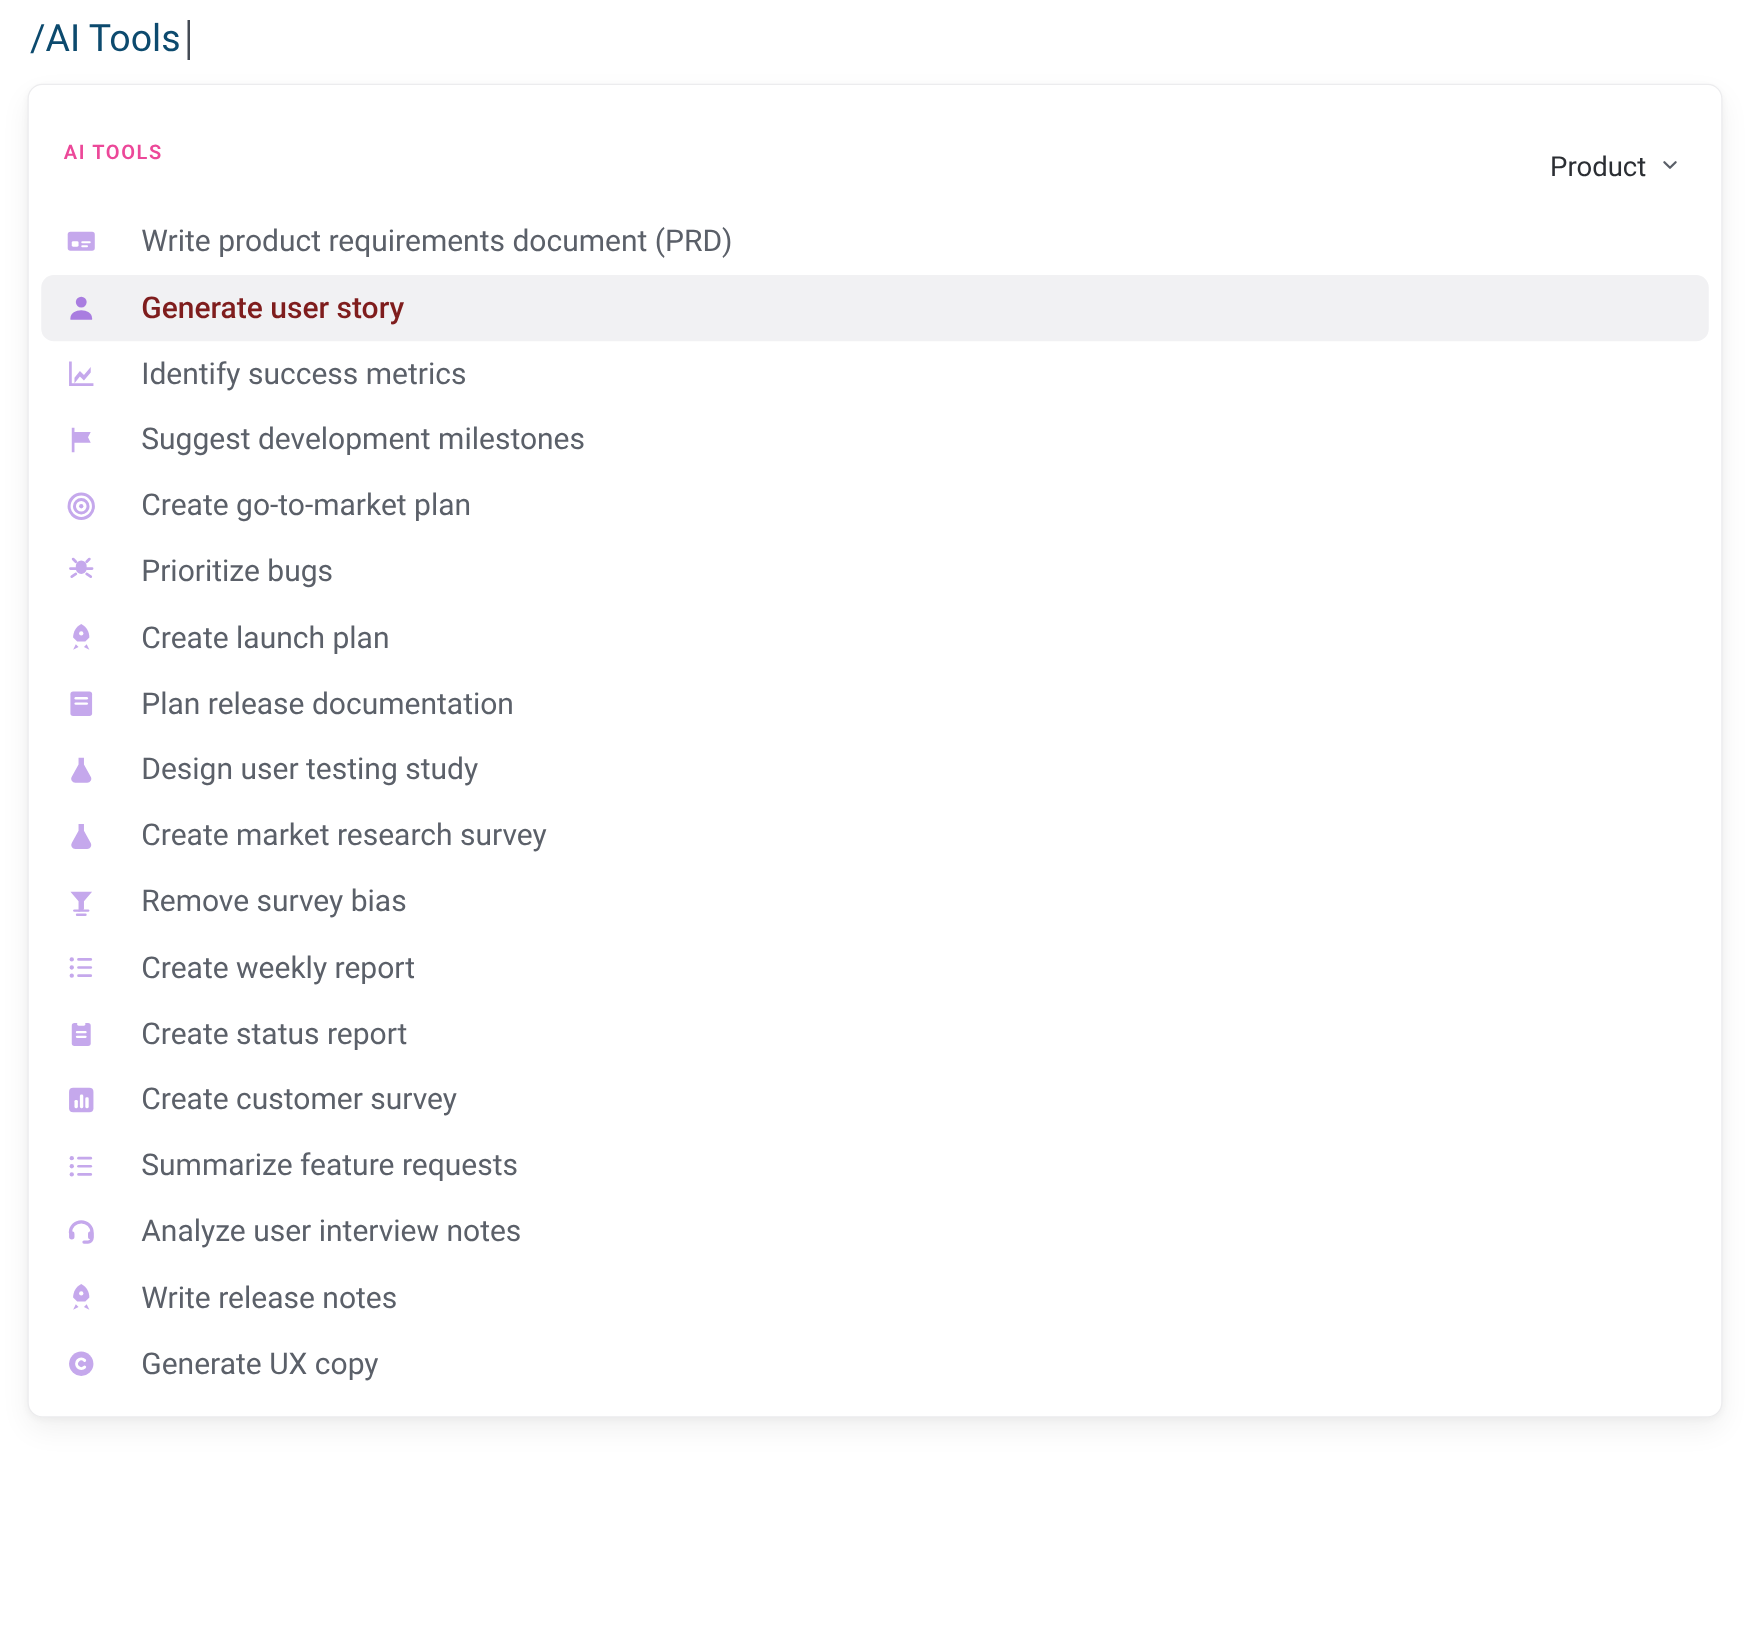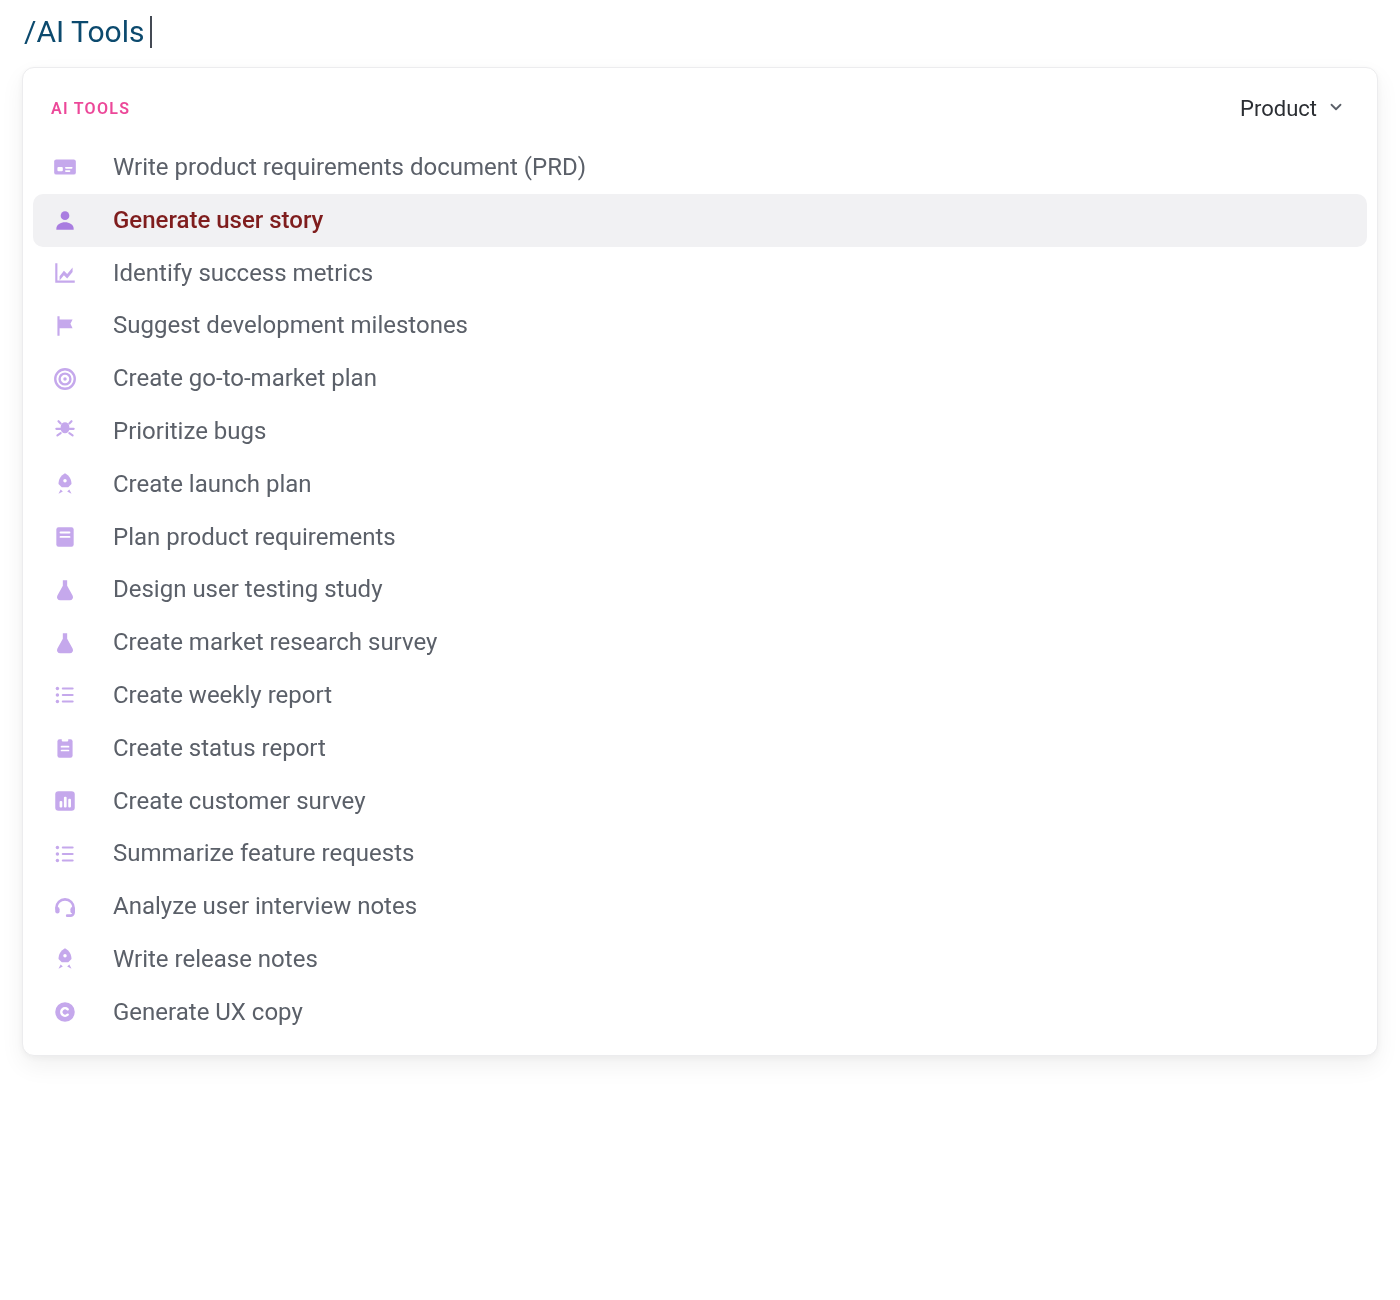--- a/index.html
+++ b/index.html
@@ -51,20 +51,21 @@
   }
   .filter {
     display: flex;
     align-items: center;
     gap: 10px;
     font-size: 22px;
     color: #2b2e33;
     cursor: pointer;
     padding: 6px 4px;
     border-radius: 8px;
+    margin-top: 26px;
   }
   .filter svg { width: 18px; height: 18px; }
   .items {
     padding: 4px 10px;
   }
   .item {
     display: flex;
     align-items: center;
     gap: 34px;
     padding: 12px 18px;
@@ -254,37 +255,45 @@
             </svg>
           </span>
           <span class="label">Create launch plan</span>
         </div>
         <div class="item">
           <span class="icon">
             <svg viewBox="0 0 24 24" style="color:#c5a8ec">
               <use href="#book-icon"></use>
             </svg>
           </span>
-          <span class="label">Plan product requirements</span>
+          <span class="label">Plan release documentation</span>
         </div>
         <div class="item">
           <span class="icon">
             <svg viewBox="0 0 24 24" style="color:#c5a8ec">
               <use href="#flask-icon"></use>
             </svg>
           </span>
           <span class="label">Design user testing study</span>
         </div>
         <div class="item">
           <span class="icon">
             <svg viewBox="0 0 24 24" style="color:#c5a8ec">
               <use href="#flask-icon"></use>
             </svg>
           </span>
           <span class="label">Create market research survey</span>
+        </div>
+        <div class="item">
+          <span class="icon">
+            <svg viewBox="0 0 24 24" style="color:#c5a8ec">
+              <use href="#filter-icon"></use>
+            </svg>
+          </span>
+          <span class="label">Remove survey bias</span>
         </div>
         <div class="item">
           <span class="icon">
             <svg viewBox="0 0 24 24" style="color:#c5a8ec">
               <use href="#list-icon"></use>
             </svg>
           </span>
           <span class="label">Create weekly report</span>
         </div>
         <div class="item">

